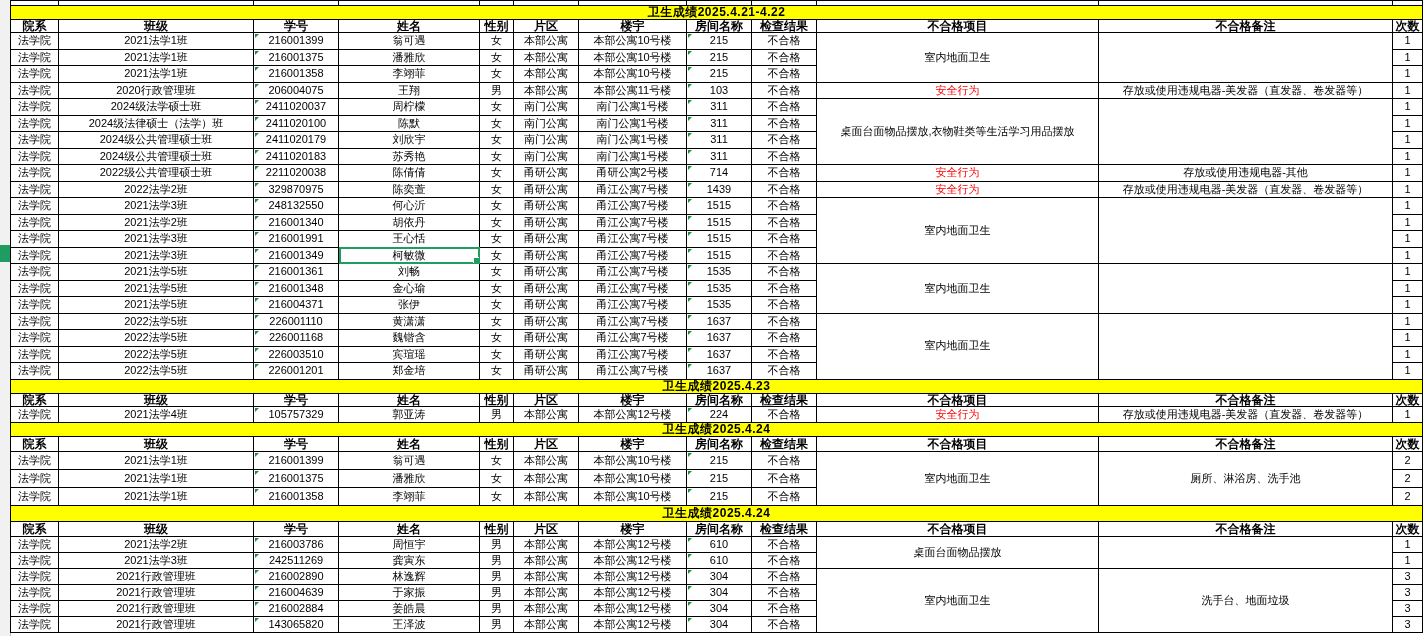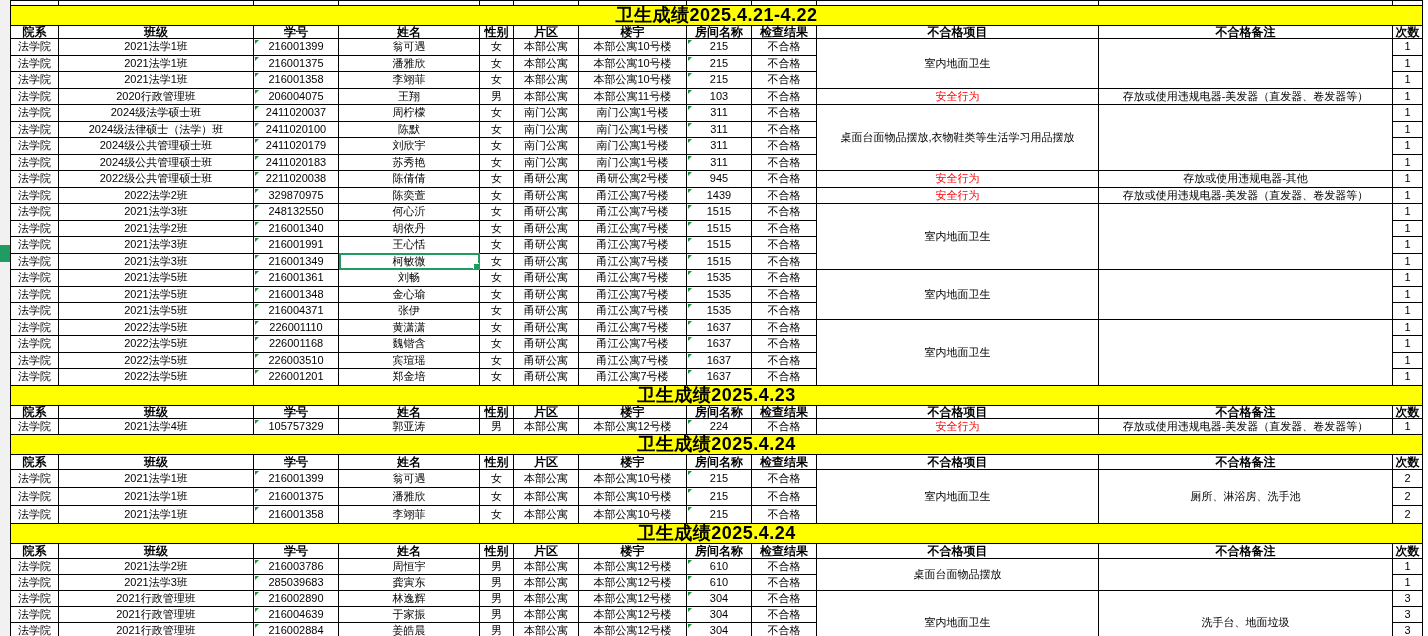--- a/index.html
+++ b/index.html
@@ -8,21 +8,21 @@
     font-family:"Liberation Sans","DejaVu Sans",sans-serif;
   }
   .gutter{position:absolute;left:0;top:0;width:10px;height:636px;background:#f1f1f1;border-right:1px solid #bdbdbd;}
   .gutter-sel{position:absolute;left:0;top:245px;width:10px;height:17px;background:#1f9d61;}
   table.sheet{position:absolute;left:10px;top:0;width:1412px;border-collapse:collapse;table-layout:fixed;}
   td{
     border:1px solid #000;font-size:11px;color:#000;text-align:center;vertical-align:middle;
     padding:0 2px;white-space:nowrap;overflow:hidden;line-height:1.05;
   }
   tr.head td{font-weight:bold;font-size:12px;}
-  td.title{background:#FFFF00;font-weight:bold;font-size:18px;letter-spacing:.5px;}
+  td.title{background:#FFFF00;font-weight:bold;font-size:12px;letter-spacing:.5px;}
   td.red{color:#FF0000;font-family:Liberation Serif, serif;}
   td.tri{position:relative;}
   td.tri::before{content:"";position:absolute;left:1px;top:1px;width:0;height:0;
     border-top:4px solid #1e8e3e;border-right:4px solid transparent;}
   td.selected{position:relative;outline:2.5px solid #1f9d61;outline-offset:-2px;}
   td.selected::after{content:"";position:absolute;right:-1px;bottom:-1px;width:5px;height:5px;background:#1f9d61;border:1px solid #fff;}
 </style>
 </head>
 <body>
 
@@ -180,21 +180,21 @@
           <td>1</td>
         </tr>
         <tr style="height: 16.5px;">
           <td>法学院</td>
           <td>2022级公共管理硕士班</td>
           <td class="tri">2211020038</td>
           <td>陈倩倩</td>
           <td>女</td>
           <td>甬研公寓</td>
           <td>甬研公寓2号楼</td>
-          <td class="tri">945</td>
+          <td class="tri">714</td>
           <td>不合格</td>
           <td class="red" rowspan="1">安全行为</td>
           <td rowspan="1">存放或使用违规电器-其他</td>
           <td>1</td>
         </tr>
         <tr style="height: 16.5px;">
           <td>法学院</td>
           <td>2022法学2班</td>
           <td class="tri">329870975</td>
           <td>陈奕萱</td>
@@ -458,21 +458,21 @@
           <td>本部公寓12号楼</td>
           <td class="tri">610</td>
           <td>不合格</td>
           <td rowspan="2">桌面台面物品摆放</td>
           <td rowspan="2"></td>
           <td>1</td>
         </tr>
         <tr style="height: 16px;">
           <td>法学院</td>
           <td>2021法学3班</td>
-          <td class="tri">285039683</td>
+          <td class="tri">242511269</td>
           <td>龚寅东</td>
           <td>男</td>
           <td>本部公寓</td>
           <td>本部公寓12号楼</td>
           <td class="tri">610</td>
           <td>不合格</td>
           <td>1</td>
         </tr>
         <tr style="height: 16px;">
           <td>法学院</td>

